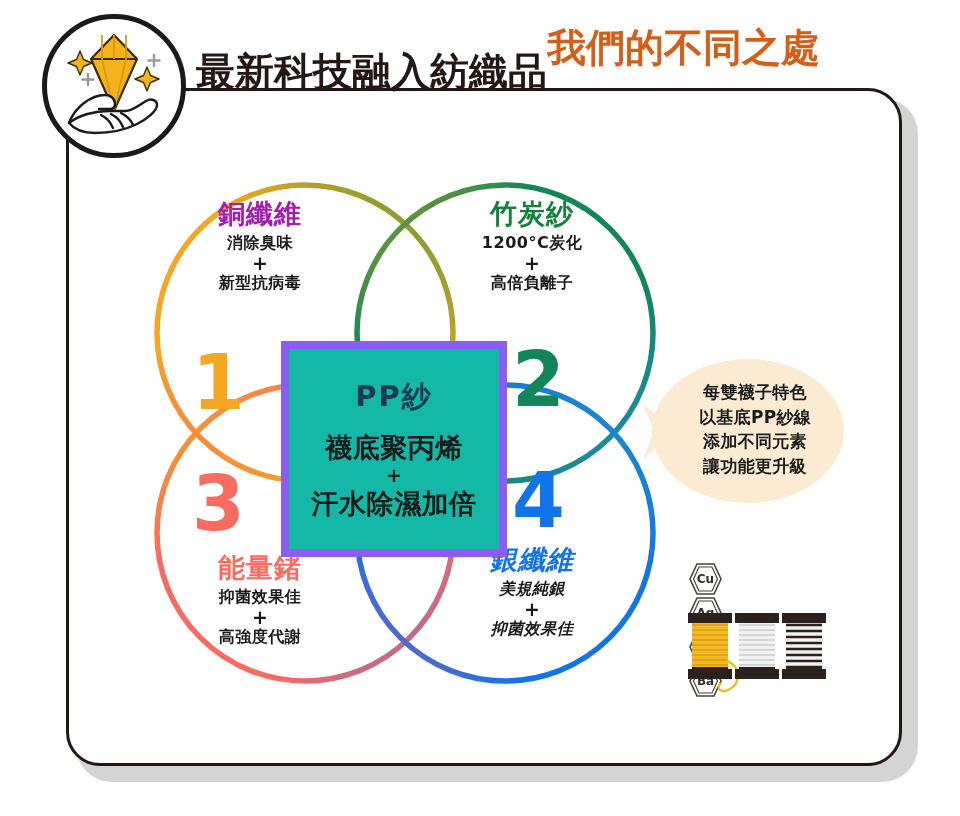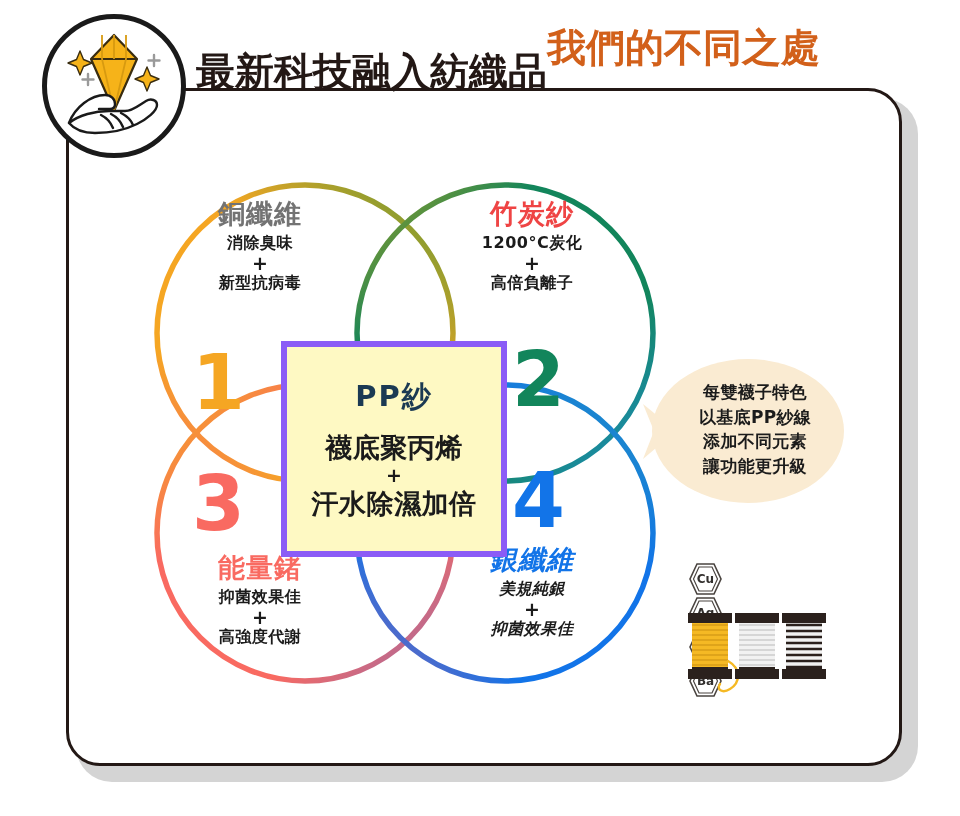--- a/index.html
+++ b/index.html
@@ -127,22 +127,22 @@
   #num-1 { left: 192px; top: 345px; }
   #num-2 { left: 512px; top: 342px; }
   #num-3 { left: 192px; top: 466px; }
   #num-4 { left: 512px; top: 463px; }
 
   
   .center-box {
     position: absolute;
     left: 281px; top: 341px;
     width: 226px; height: 216px;
-    background: #fef9c3;
-    border: 6px solid #8b5cf6;
+    background: #14b8a6;
+    border: 8px solid #8b5cf6;
     box-sizing: border-box;
     display: flex;
     flex-direction: column;
     align-items: center;
     justify-content: center;
   }
   .center-title {
     font-size: 29px;
     font-weight: 700;
     color: #1b3a53;
@@ -311,28 +311,28 @@
       <circle cx="385" cy="385" r="148" stroke="url(#circBR)"></circle>
     </g>
   </svg>
 
   <div class="numeral" id="num-1" style="color:#f5a623">1</div>
   <div class="numeral" id="num-2" style="color:#12855b">2</div>
   <div class="numeral" id="num-3" style="color:#f96a61">3</div>
   <div class="numeral" id="num-4" style="color:#1274e8">4</div>
 
   <div class="lobe" id="lobe-1">
-    <div class="lobe-title" style="color:#737373">銅纖維</div>
+    <div class="lobe-title" style="color:#a21caf">銅纖維</div>
     <div class="lobe-line">消除臭味</div>
     <div class="lobe-plus">+</div>
     <div class="lobe-line">新型抗病毒</div>
   </div>
 
   <div class="lobe" id="lobe-2">
-    <div class="lobe-title" style="color:#ef4444">竹炭紗</div>
+    <div class="lobe-title" style="color:#15803d">竹炭紗</div>
     <div class="lobe-line">1200°C炭化</div>
     <div class="lobe-plus">+</div>
     <div class="lobe-line">高倍負離子</div>
   </div>
 
   <div class="lobe" id="lobe-3">
     <div class="lobe-title" style="color:#f96a61">能量鍺</div>
     <div class="lobe-line">抑菌效果佳</div>
     <div class="lobe-plus">+</div>
     <div class="lobe-line">高強度代謝</div>

